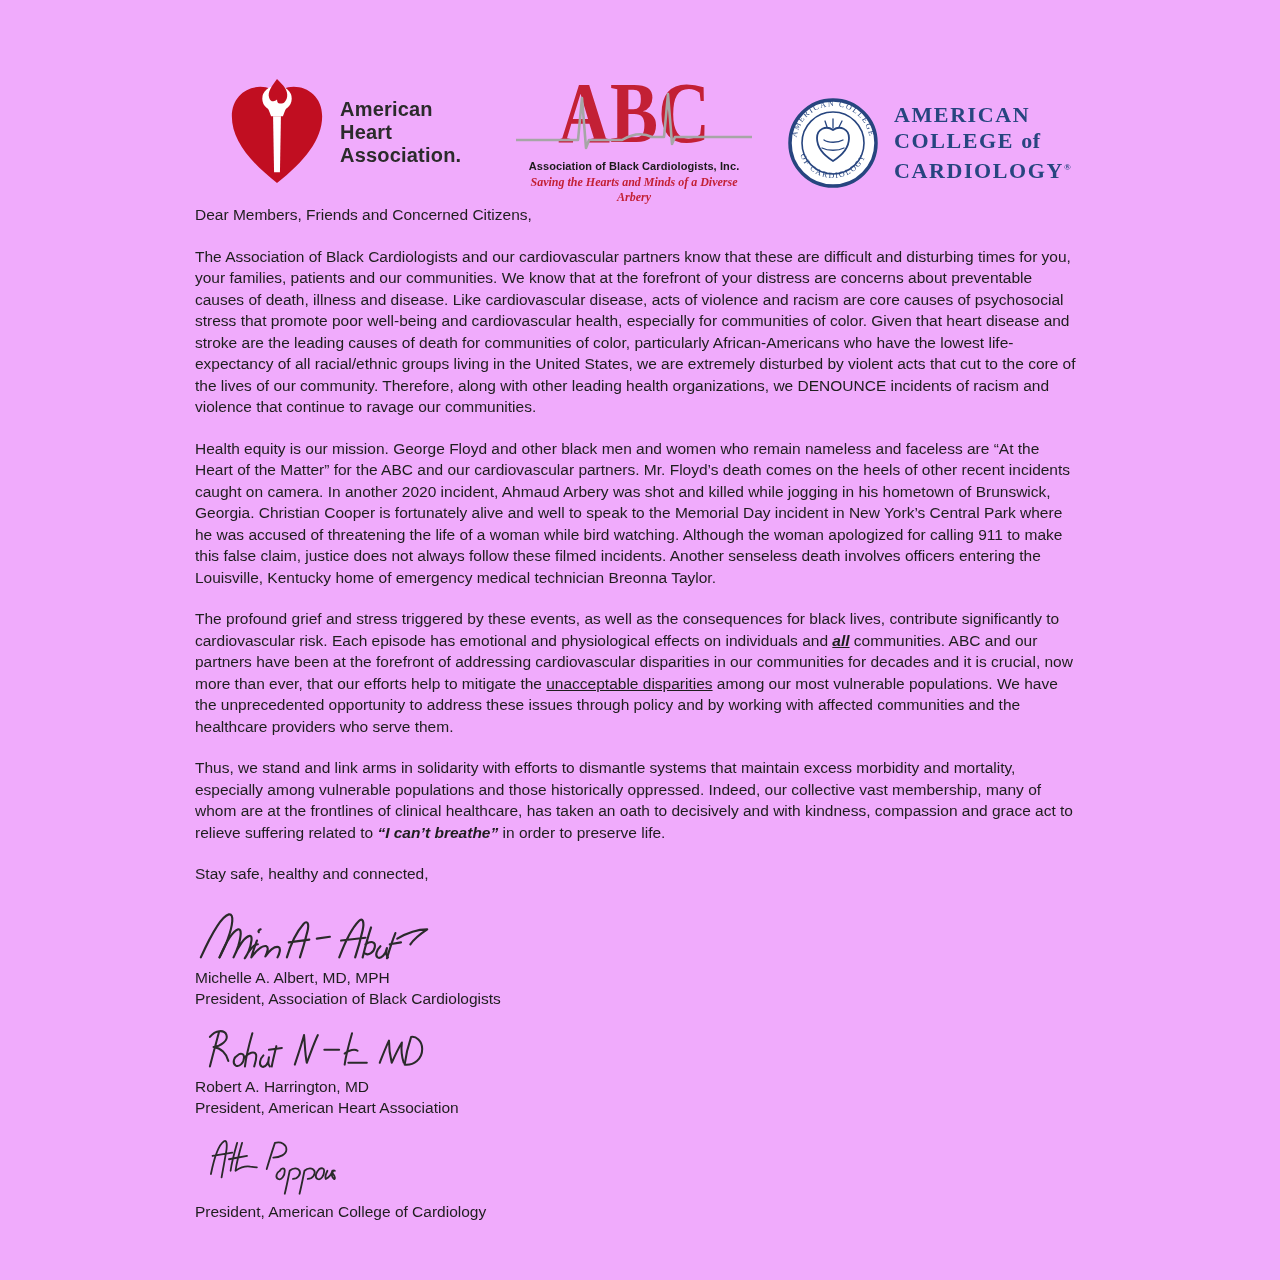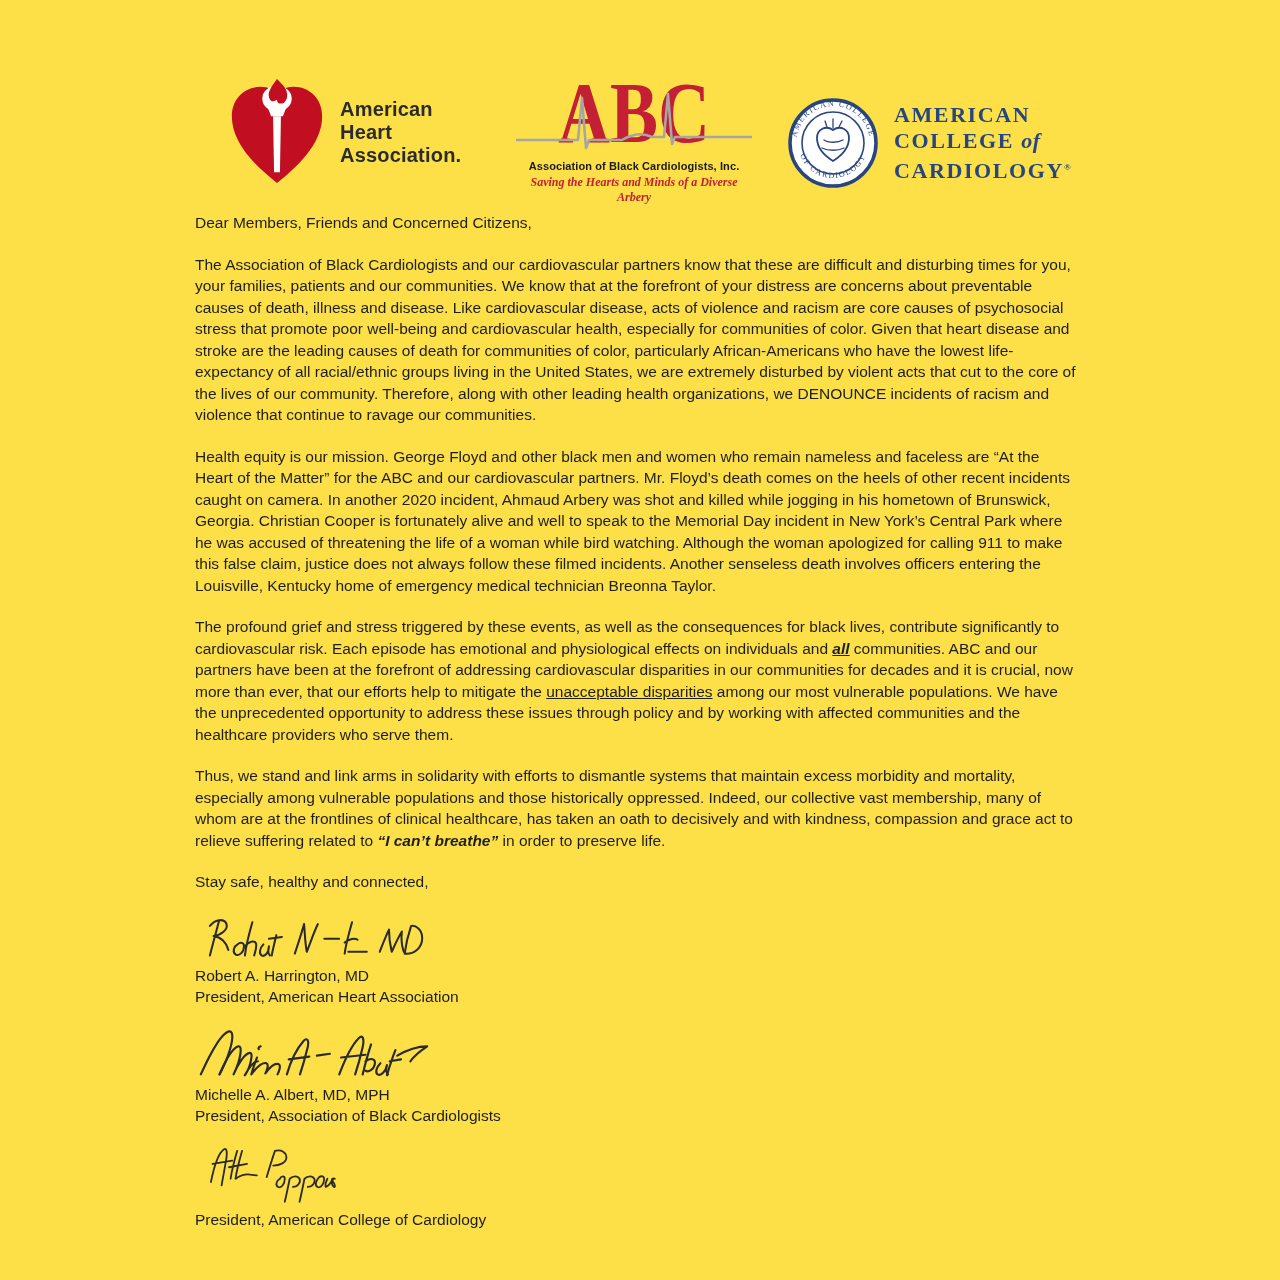--- a/index.html
+++ b/index.html
@@ -1,32 +1,32 @@
 <!DOCTYPE html>
 <html><head>
 <meta charset="utf-8">
 <style>
   html,body{margin:0;padding:0;background:#ffffff;}
-  .page{position:relative;width:1280px;height:1280px;background:#fde047;overflow:hidden;
+  .page{position:relative;width:1280px;height:1280px;background:#f0abfc;overflow:hidden;
         font-family:"Liberation Sans",sans-serif;color:#1e1e1e;}
   
   .letterhead{position:absolute;left:0;top:0;width:1280px;height:210px;}
   .logo-aha{position:absolute;left:224px;top:76px;display:flex;align-items:center;}
   .aha-text{margin-left:10px;font-weight:700;font-size:20px;line-height:23px;color:#2b2b2b;letter-spacing:.2px;}
   .logo-abc{position:absolute;left:516px;top:74px;width:236px;text-align:center;}
   .abc-org{font-weight:700;font-size:11px;color:#1a1a1a;margin-top:2px;letter-spacing:.1px;}
   .abc-tagline{font-family:"Liberation Serif",serif;font-weight:700;font-style:italic;
                font-size:12px;color:#c32035;margin-top:3px;}
   .logo-acc{position:absolute;left:786px;top:96px;display:flex;align-items:center;}
   .acc-text{margin-left:14px;font-family:"Liberation Serif",serif;font-weight:600;
             font-size:22px;line-height:26px;color:#27457f;letter-spacing:1.6px;}
-  .acc-of{font-style:italic;text-transform:none;letter-spacing:.5px;}
+  .acc-of{text-transform:none;letter-spacing:.5px;}
   .acc-reg{font-size:9px;vertical-align:super;letter-spacing:0;}
   
-  .letter{position:absolute;left:195px;top:212px;width:885px;font-size:15.5px;line-height:21.5px;}
+  .letter{position:absolute;left:195px;top:204px;width:885px;font-size:15.5px;line-height:21.5px;}
   .letter p{margin:0 0 20px 0;}
   .para span.b{font-weight:700;font-style:italic;}
   .para span.i{}
   .para span.u{text-decoration:underline;}
   .closing{margin-bottom:14px;}
   .sig-block{margin-bottom:14px;}
   .sig-svg{display:block;margin:6px 0 4px 0;}
   .sig-name,.sig-title{font-size:15.5px;line-height:21.5px;}
   .ink{stroke:#2a2a2a;fill:none;stroke-linecap:round;stroke-linejoin:round;}
 </style>
@@ -94,54 +94,54 @@
     <div>
         <p class="para"><span>The Association of Black Cardiologists and our cardiovascular partners know that these are difficult and disturbing times for you, your families, patients and our communities.  We know that at the forefront of your distress are concerns about preventable causes of death, illness and disease.  Like cardiovascular disease, acts of violence and racism are core causes of psychosocial stress that promote poor well-being and cardiovascular health, especially for communities of color. Given that heart disease and stroke are the leading causes of death for communities of color, particularly African-Americans who have the lowest life-expectancy of all racial/ethnic groups living in the United States, we are extremely disturbed by violent acts that cut to the core of the lives of our community. Therefore, along with other leading health organizations, we DENOUNCE incidents of racism and violence that continue to ravage our communities.</span></p>
         <p class="para"><span>Health equity is our mission.  George Floyd and other black men and women who remain nameless and faceless are “At the Heart of the Matter” for the ABC and our cardiovascular partners.  Mr. Floyd’s death comes on the heels of other recent incidents caught on camera.  In another 2020 incident, Ahmaud Arbery was shot and killed while jogging in his hometown of Brunswick, Georgia.  Christian Cooper is fortunately alive and well to speak to the Memorial Day incident in New York’s Central Park where he was accused of threatening the life of a woman while bird watching.  Although the woman apologized for calling 911 to make this false claim, justice does not always follow these filmed incidents.  Another senseless death involves officers entering the Louisville, Kentucky home of emergency medical technician Breonna Taylor.</span></p>
         <p class="para"><span>The profound grief and stress triggered by these events, as well as the consequences for black lives, contribute significantly to cardiovascular risk.  Each episode has emotional and physiological effects on individuals and </span><span class="b u">all</span><span> communities.  ABC and our partners have been at the forefront of addressing cardiovascular disparities in our communities for decades and it is crucial, now more than ever, that our efforts help to mitigate the </span><span class="u">unacceptable disparities</span><span> among our most vulnerable populations.  We have the unprecedented opportunity to address these issues through policy and by working with affected communities and the healthcare providers who serve them.</span></p>
         <p class="para"><span>Thus, we stand and link arms in solidarity with efforts to dismantle systems that maintain excess morbidity and mortality, especially among vulnerable populations and those historically oppressed.  Indeed, our collective vast membership, many of whom are at the frontlines of clinical healthcare, has taken an oath to decisively and with kindness, compassion and grace act to relieve suffering related to </span><span class="b i">“I can’t breathe”</span><span> in order to preserve life.</span></p>
       </div>
 
     <p class="closing">Stay safe, healthy and connected,</p>
 
     <div class="sig-block">
+      <svg class="sig-svg" width="238" height="58" viewBox="0 0 250 62">
+        <g class="ink" stroke-width="2.3">
+          <path d="M4 56 C14 34 26 12 34 10 C40 9 38 22 33 36 C30 45 26 52 24 56"></path>
+          <path d="M24 56 C30 42 38 28 44 26 C48 25 47 34 44 44 C42 50 40 54 39 56 C44 44 51 34 56 33 C60 32 58 42 55 50 C53 54 52 56 51 57 C56 48 61 42 65 42"></path>
+          <path d="M68 26 C66 27 65 28 66 29"></path>
+          <path d="M64 38 C61 46 59 52 58 56 C64 48 70 43 74 44 C77 45 75 51 73 55 C78 48 83 44 87 45 C90 46 88 52 86 56"></path>
+          <path d="M96 56 C100 42 107 28 114 20 C118 16 120 20 118 28 C115 40 112 50 110 56 M98 40 L120 37 M128 36 L142 34"></path>
+          <path d="M152 56 C158 40 166 24 173 17 C177 13 179 18 177 27 C174 40 171 50 169 56 M154 38 L180 35"></path>
+          <path d="M186 24 C182 36 179 48 177 56 M180 42 C186 38 191 39 190 45 C189 51 183 54 180 52"></path>
+          <path d="M196 44 C192 48 190 54 193 56 C197 58 202 52 203 46 M203 46 C202 50 202 54 204 56"></path>
+          <path d="M212 30 C208 40 205 50 203 57 M206 42 L218 40 M214 36 C224 30 236 26 246 26 C240 30 232 36 228 42"></path>
+        </g>
+      </svg>
+      <div class="sig-name">Michelle A. Albert, MD, MPH</div>
+      <div class="sig-title">President, Association of Black Cardiologists</div>
+    </div>
+
+    <div class="sig-block">
       <svg class="sig-svg" width="255" height="48" viewBox="0 0 260 52">
         <g class="ink" stroke-width="2.2">
           <path d="M8 46 C12 30 16 16 18 8 M8 14 C14 6 24 6 26 12 C28 18 20 24 12 25 C20 26 26 32 28 40"></path>
           <path d="M38 34 C34 36 32 42 36 45 C40 47 45 42 45 36 C45 32 41 31 38 34"></path>
           <path d="M54 10 C50 24 47 36 46 46 M46 36 C50 31 56 29 58 33 C59 37 57 42 56 46"></path>
           <path d="M66 34 C62 38 61 44 64 46 C68 48 72 42 72 36 M72 36 C71 40 71 44 73 46"></path>
           <path d="M80 24 C78 32 76 40 75 46 M72 28 L86 26"></path>
           <path d="M100 44 C104 32 108 20 110 12 C111 22 111 32 113 42 C117 32 121 20 125 12"></path>
           <path d="M132 28 L148 28"></path>
           <path d="M162 10 C158 24 155 36 154 44 M154 32 C159 28 165 27 168 29 M158 42 L178 42"></path>
           <path d="M192 42 C196 32 199 24 202 18 C202 26 203 34 205 42 C209 33 213 25 216 20 C215 28 216 36 218 42"></path>
           <path d="M226 14 C222 26 220 36 219 44 M219 44 C229 45 238 38 238 27 C238 18 231 13 226 14"></path>
         </g>
       </svg>
       <div class="sig-name">Robert A. Harrington, MD</div>
       <div class="sig-title">President, American Heart Association</div>
-    </div>
-
-    <div class="sig-block">
-      <svg class="sig-svg" width="238" height="58" viewBox="0 0 250 62">
-        <g class="ink" stroke-width="2.3">
-          <path d="M4 56 C14 34 26 12 34 10 C40 9 38 22 33 36 C30 45 26 52 24 56"></path>
-          <path d="M24 56 C30 42 38 28 44 26 C48 25 47 34 44 44 C42 50 40 54 39 56 C44 44 51 34 56 33 C60 32 58 42 55 50 C53 54 52 56 51 57 C56 48 61 42 65 42"></path>
-          <path d="M68 26 C66 27 65 28 66 29"></path>
-          <path d="M64 38 C61 46 59 52 58 56 C64 48 70 43 74 44 C77 45 75 51 73 55 C78 48 83 44 87 45 C90 46 88 52 86 56"></path>
-          <path d="M96 56 C100 42 107 28 114 20 C118 16 120 20 118 28 C115 40 112 50 110 56 M98 40 L120 37 M128 36 L142 34"></path>
-          <path d="M152 56 C158 40 166 24 173 17 C177 13 179 18 177 27 C174 40 171 50 169 56 M154 38 L180 35"></path>
-          <path d="M186 24 C182 36 179 48 177 56 M180 42 C186 38 191 39 190 45 C189 51 183 54 180 52"></path>
-          <path d="M196 44 C192 48 190 54 193 56 C197 58 202 52 203 46 M203 46 C202 50 202 54 204 56"></path>
-          <path d="M212 30 C208 40 205 50 203 57 M206 42 L218 40 M214 36 C224 30 236 26 246 26 C240 30 232 36 228 42"></path>
-        </g>
-      </svg>
-      <div class="sig-name">Michelle A. Albert, MD, MPH</div>
-      <div class="sig-title">President, Association of Black Cardiologists</div>
     </div>
 
     <div class="sig-block">
       <svg class="sig-svg" width="150" height="64" viewBox="0 0 160 78">
         <g class="ink" stroke-width="2.2">
           <path d="M8 50 C12 30 18 14 24 10 C28 8 28 16 26 26 C24 38 22 48 21 54 M10 28 L34 24"></path>
           <path d="M40 12 C36 26 33 38 32 46 M46 12 C42 26 39 38 38 46 M30 32 L52 28 M38 46 C44 42 50 40 56 41 L64 42"></path>
           <path d="M76 44 C80 30 84 18 86 12 C94 10 100 14 100 20 C100 26 92 30 84 30"></path>
           <path d="M92 46 C88 48 86 54 90 56 C94 58 98 52 98 46 C98 42 94 42 92 46"></path>
           <path d="M104 46 C102 56 100 66 98 74 M104 46 C108 42 114 42 116 46 C118 50 114 56 108 56"></path>

